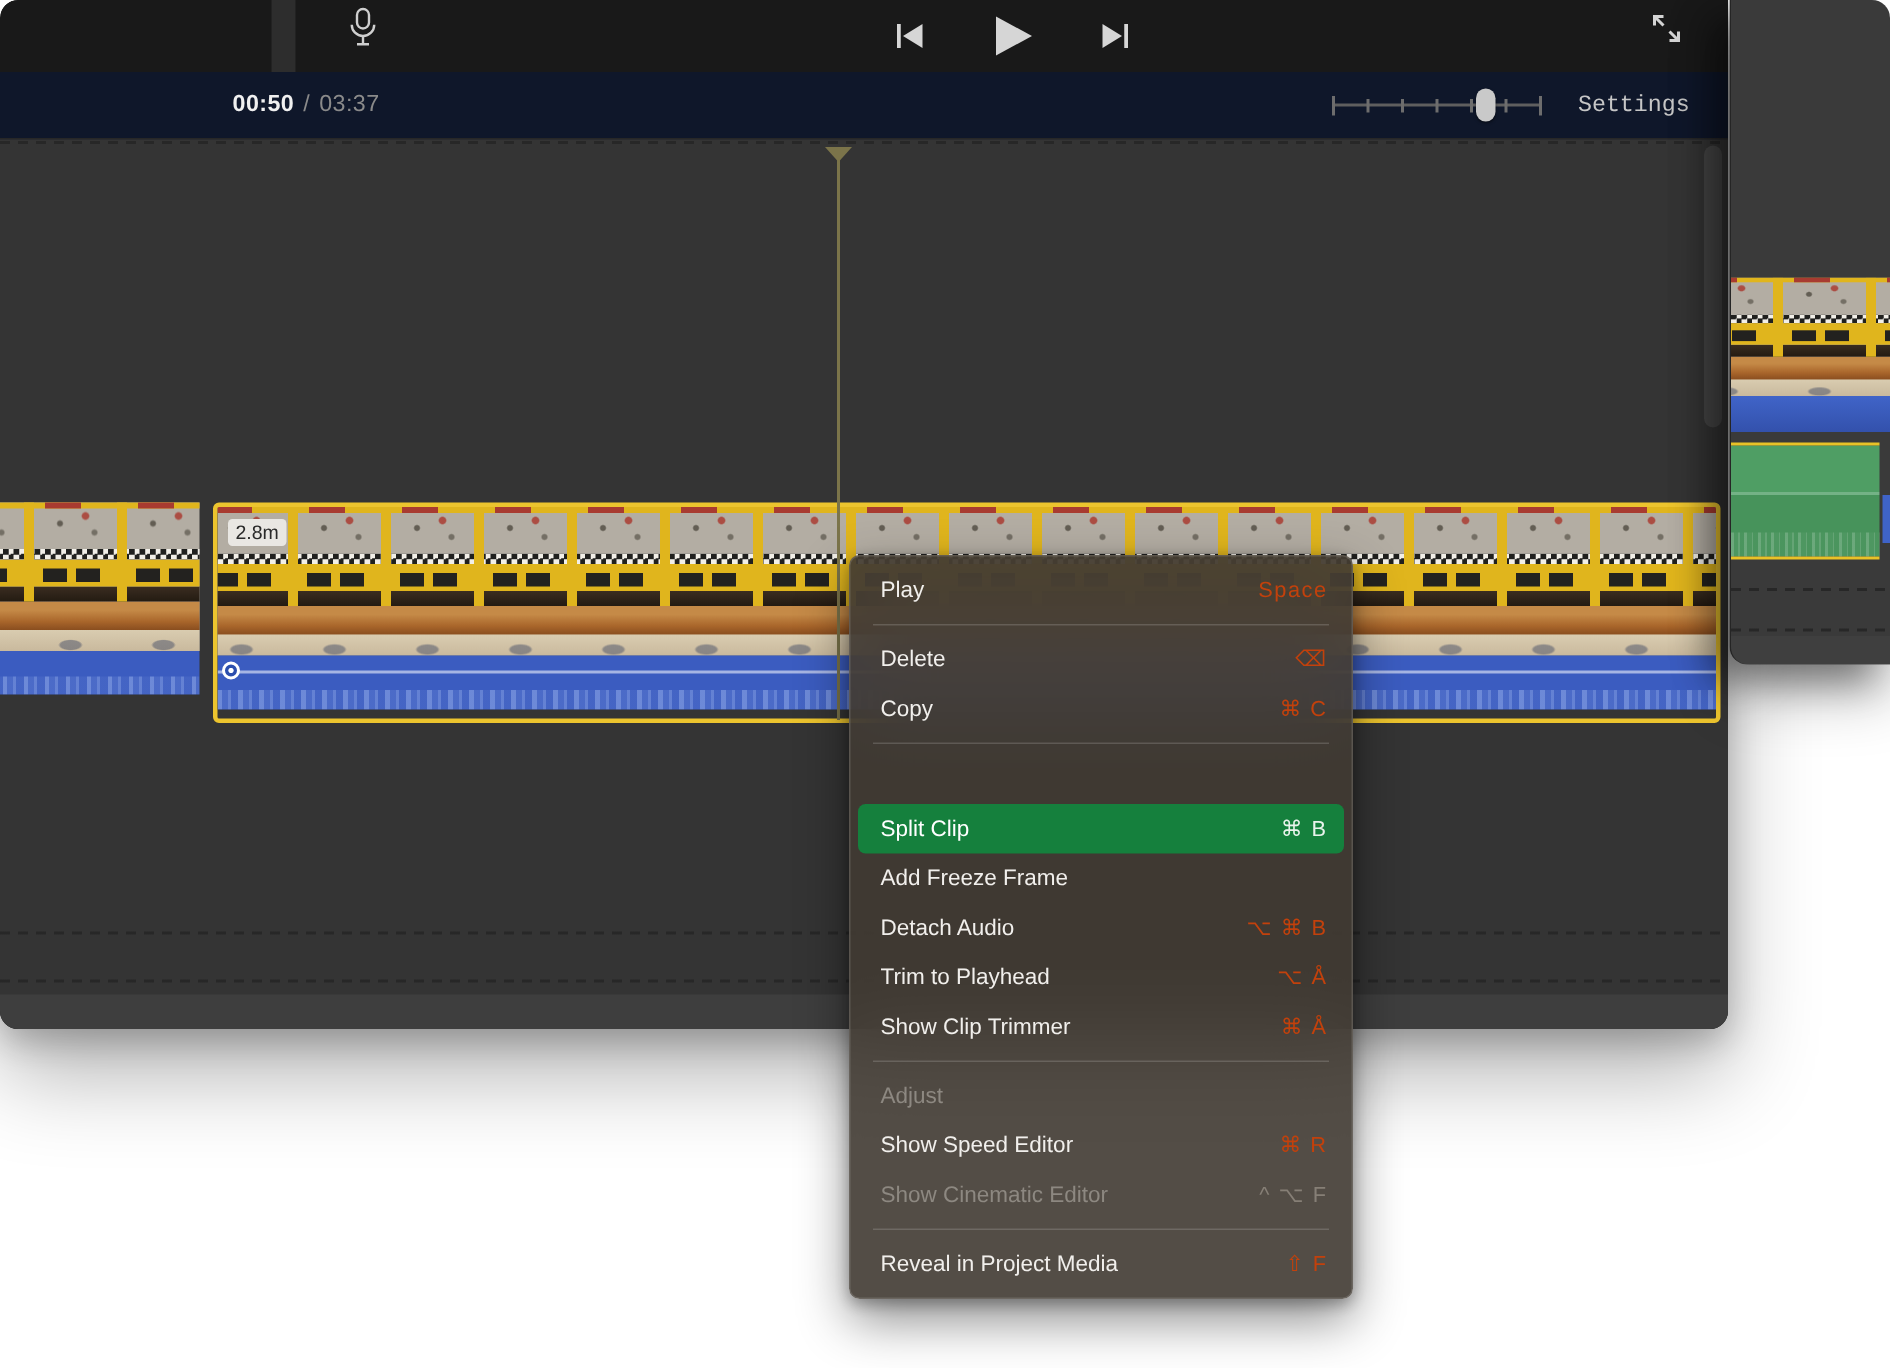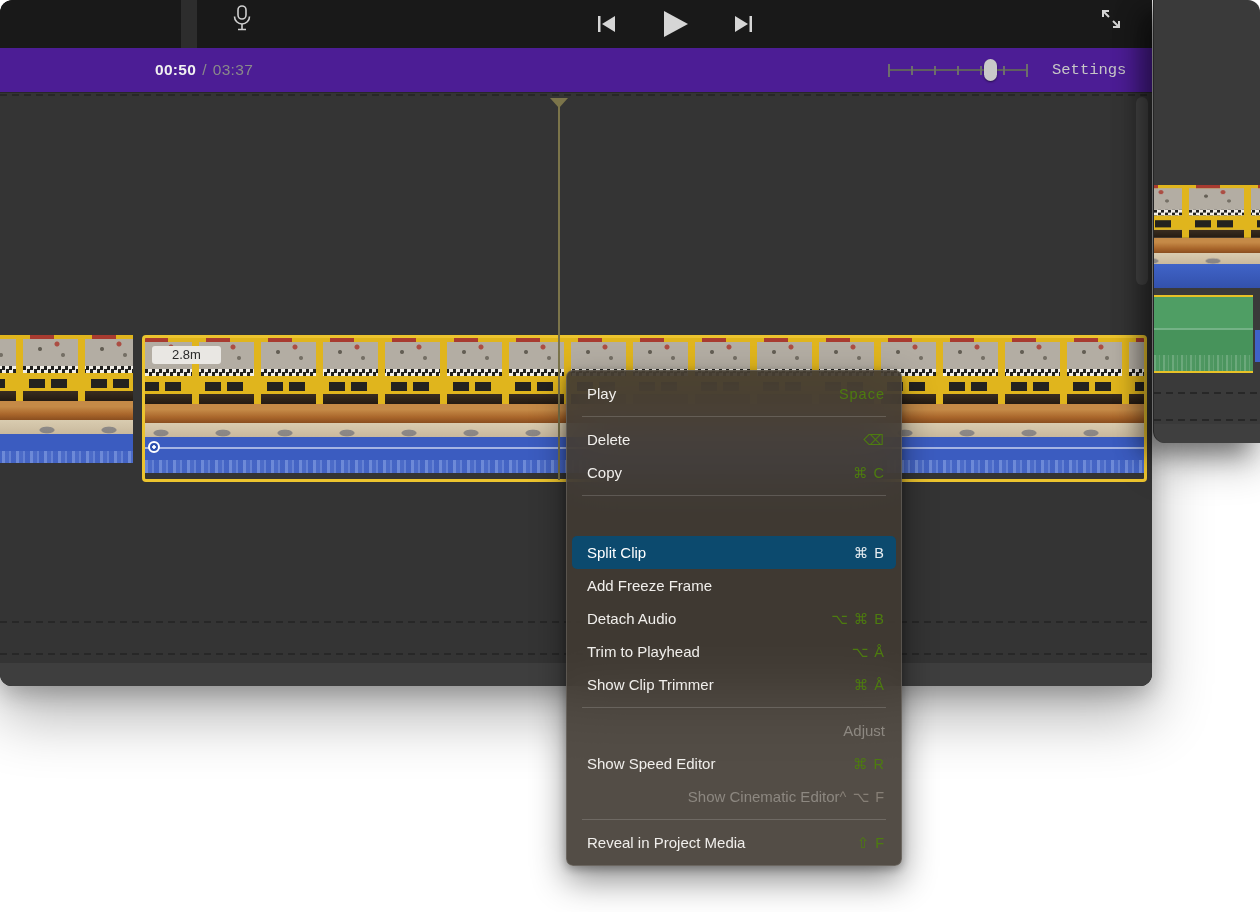--- a/index.html
+++ b/index.html
@@ -14,21 +14,21 @@
   
   .toolbar{position:absolute;left:0;top:0;width:100%;height:48px;background:#191919;border-radius:12px 0 0 0;}
   .pane-divider{position:absolute;left:181px;top:0;width:16px;height:48px;background:#2d2d2d;}
   .icon-btn{position:absolute;background:none;border:none;padding:0;margin:0;cursor:pointer;line-height:0;}
   .mic-btn{left:229px;top:4px;}
   .transport{position:absolute;left:596px;top:0;width:158px;height:48px;display:flex;align-items:center;justify-content:space-between;}
   .transport .icon-btn{position:static;}
   .expand-btn{left:1098px;top:6px;}
 
   
-  .tl-header{position:absolute;left:0;top:48px;width:100%;height:44px;background:#4c1d95;border-bottom:1px solid #272727;}
+  .tl-header{position:absolute;left:0;top:48px;width:100%;height:44px;background:#0f172a;border-bottom:1px solid #272727;}
   .time-display{position:absolute;left:155px;top:0;height:44px;display:flex;align-items:center;font-size:15.5px;letter-spacing:.3px;}
   .time-cur{color:#f0f0f0;font-weight:700;}
   .time-sep{color:#8a8a8a;margin:0 6px;}
   .time-tot{color:#8a8a8a;text-align:right;}
   .zoom-slider{position:absolute;left:888px;top:11px;width:140px;height:22px;cursor:pointer;}
   .zoom-track{position:absolute;left:0;right:0;top:10px;height:2px;background:#5f5f5f;}
   .zoom-ticks{position:absolute;left:0;right:0;top:0;height:22px;display:flex;justify-content:space-between;align-items:center;}
   .tick{width:2px;height:9px;background:#6d6d6d;}
   .tick.end{height:13px;}
   .zoom-thumb{position:absolute;left:96px;top:0;width:13px;height:22px;background:#c9c9c9;border-radius:7px;box-shadow:0 1px 2px rgba(0,0,0,.5);}
@@ -79,21 +79,21 @@
            background:radial-gradient(circle,#fff 0 1.5px,#2c4fae 2px);box-sizing:border-box;}
 
   .clip-left{position:absolute;left:-26px;top:242px;width:159px;height:128px;}
   .clip-left .filmstrip{background-position-x:-20px,-20px,-20px,-20px,-20px,-20px,-20px,-20px,0,-20px,-20px,-20px,-20px;}
   .clip-left .audio{height:29px;}
 
   .clip-selected{position:absolute;left:142px;top:242px;width:999px;height:141px;border:3px solid #ecc42e;border-radius:4px;overflow:hidden;z-index:2;}
   .clip-selected .filmstrip{background-position-x:-15px,-15px,-15px,-15px,-15px,-15px,-15px,-15px,0,-15px,-15px,-15px,-15px;}
   .clip-selected .audio{height:36px;}
   .clip-badge{position:absolute;left:7px;top:8px;background:#e9e7e3;color:#2a2a2a;font-size:13px;
-              padding:1px 20px 2px;border-radius:3px;z-index:4;}
+              padding:1px 5px 2px;border-radius:3px;z-index:4;}
 
   
   .right-window{position:absolute;left:1153px;top:0;width:107px;height:443px;background:#3a3a3a;
                 border-radius:0 0 0 12px;box-shadow:-14px 10px 24px rgba(0,0,0,.40),0 20px 40px rgba(0,0,0,.28);z-index:5;
                 border-left:1px solid rgba(0,0,0,.35);overflow:hidden;}
   .rw-strip-wrap{position:absolute;left:0;top:185px;width:107px;height:79px;overflow:hidden;}
   .rw-strip-wrap .filmstrip{width:140px;transform:scaleY(.8);transform-origin:top left;
        background-position-x:-34px,-34px,-34px,-34px,-34px,-34px,-34px,-34px,0,-34px,-34px,-34px,-34px;}
   .rw-blue{position:absolute;left:0;top:264px;width:107px;height:24px;background:linear-gradient(180deg,#4064c8,#3351ac);}
   .rw-green{position:absolute;left:0;top:295px;width:99px;height:78px;border-top:2px solid #e8c227;border-bottom:2px solid #e8c227;
@@ -102,25 +102,25 @@
             background:repeating-linear-gradient(90deg,rgba(255,255,255,.20) 0 2px,rgba(255,255,255,.04) 2px 5px,rgba(255,255,255,.16) 5px 6px,rgba(255,255,255,.02) 6px 9px);}
   .rw-blue-sliver{position:absolute;left:101px;top:330px;width:6px;height:32px;background:#3f63c8;}
   .rw-bottom{position:absolute;left:0;top:424px;width:107px;height:19px;background:#3f3f3f;border-radius:0 0 0 12px;}
 
   
   .context-menu{position:absolute;left:566px;top:370px;width:336px;z-index:10;box-sizing:border-box;
                 background:rgba(64,58,50,.90);border:1px solid rgba(255,255,255,.14);border-radius:7px;
                 padding:6px 5px;box-shadow:0 14px 34px rgba(0,0,0,.45),0 3px 10px rgba(0,0,0,.3);
                 -webkit-backdrop-filter:blur(25px);backdrop-filter:blur(25px);}
   .mi{height:33px;display:flex;align-items:center;justify-content:space-between;border-radius:5px;
-      padding:0 11px 0 15px;font-size:15px;color:#f1efec;cursor:default;}
-  .mi-s{color:#4d7c0f;font-size:14.5px;letter-spacing:1px;}
-  .mi.hl{background:#0c4a6e;color:#fff;margin-top:40px;}
+      padding:0 11px 0 15px;font-size:15px;color:#f1efec;cursor:default;gap:28px;}
+  .mi-s{color:#c2410c;font-size:14.5px;letter-spacing:1px;}
+  .mi.hl{background:#15803d;color:#fff;margin-top:40px;}
   .mi.hl .mi-s{color:rgba(255,255,255,.9);}
-  .mi.dis{color:#8d8881;justify-content:flex-end;}
+  .mi.dis{color:#8d8881;}
   .mi.dis .mi-s{color:#867f76;}
   .menu-sep{height:1px;background:rgba(255,255,255,.16);margin:6px 10px;}
 </style>
 </head>
 <body>
 
 <div class="screen">
 
   <div class="main-window">
 

